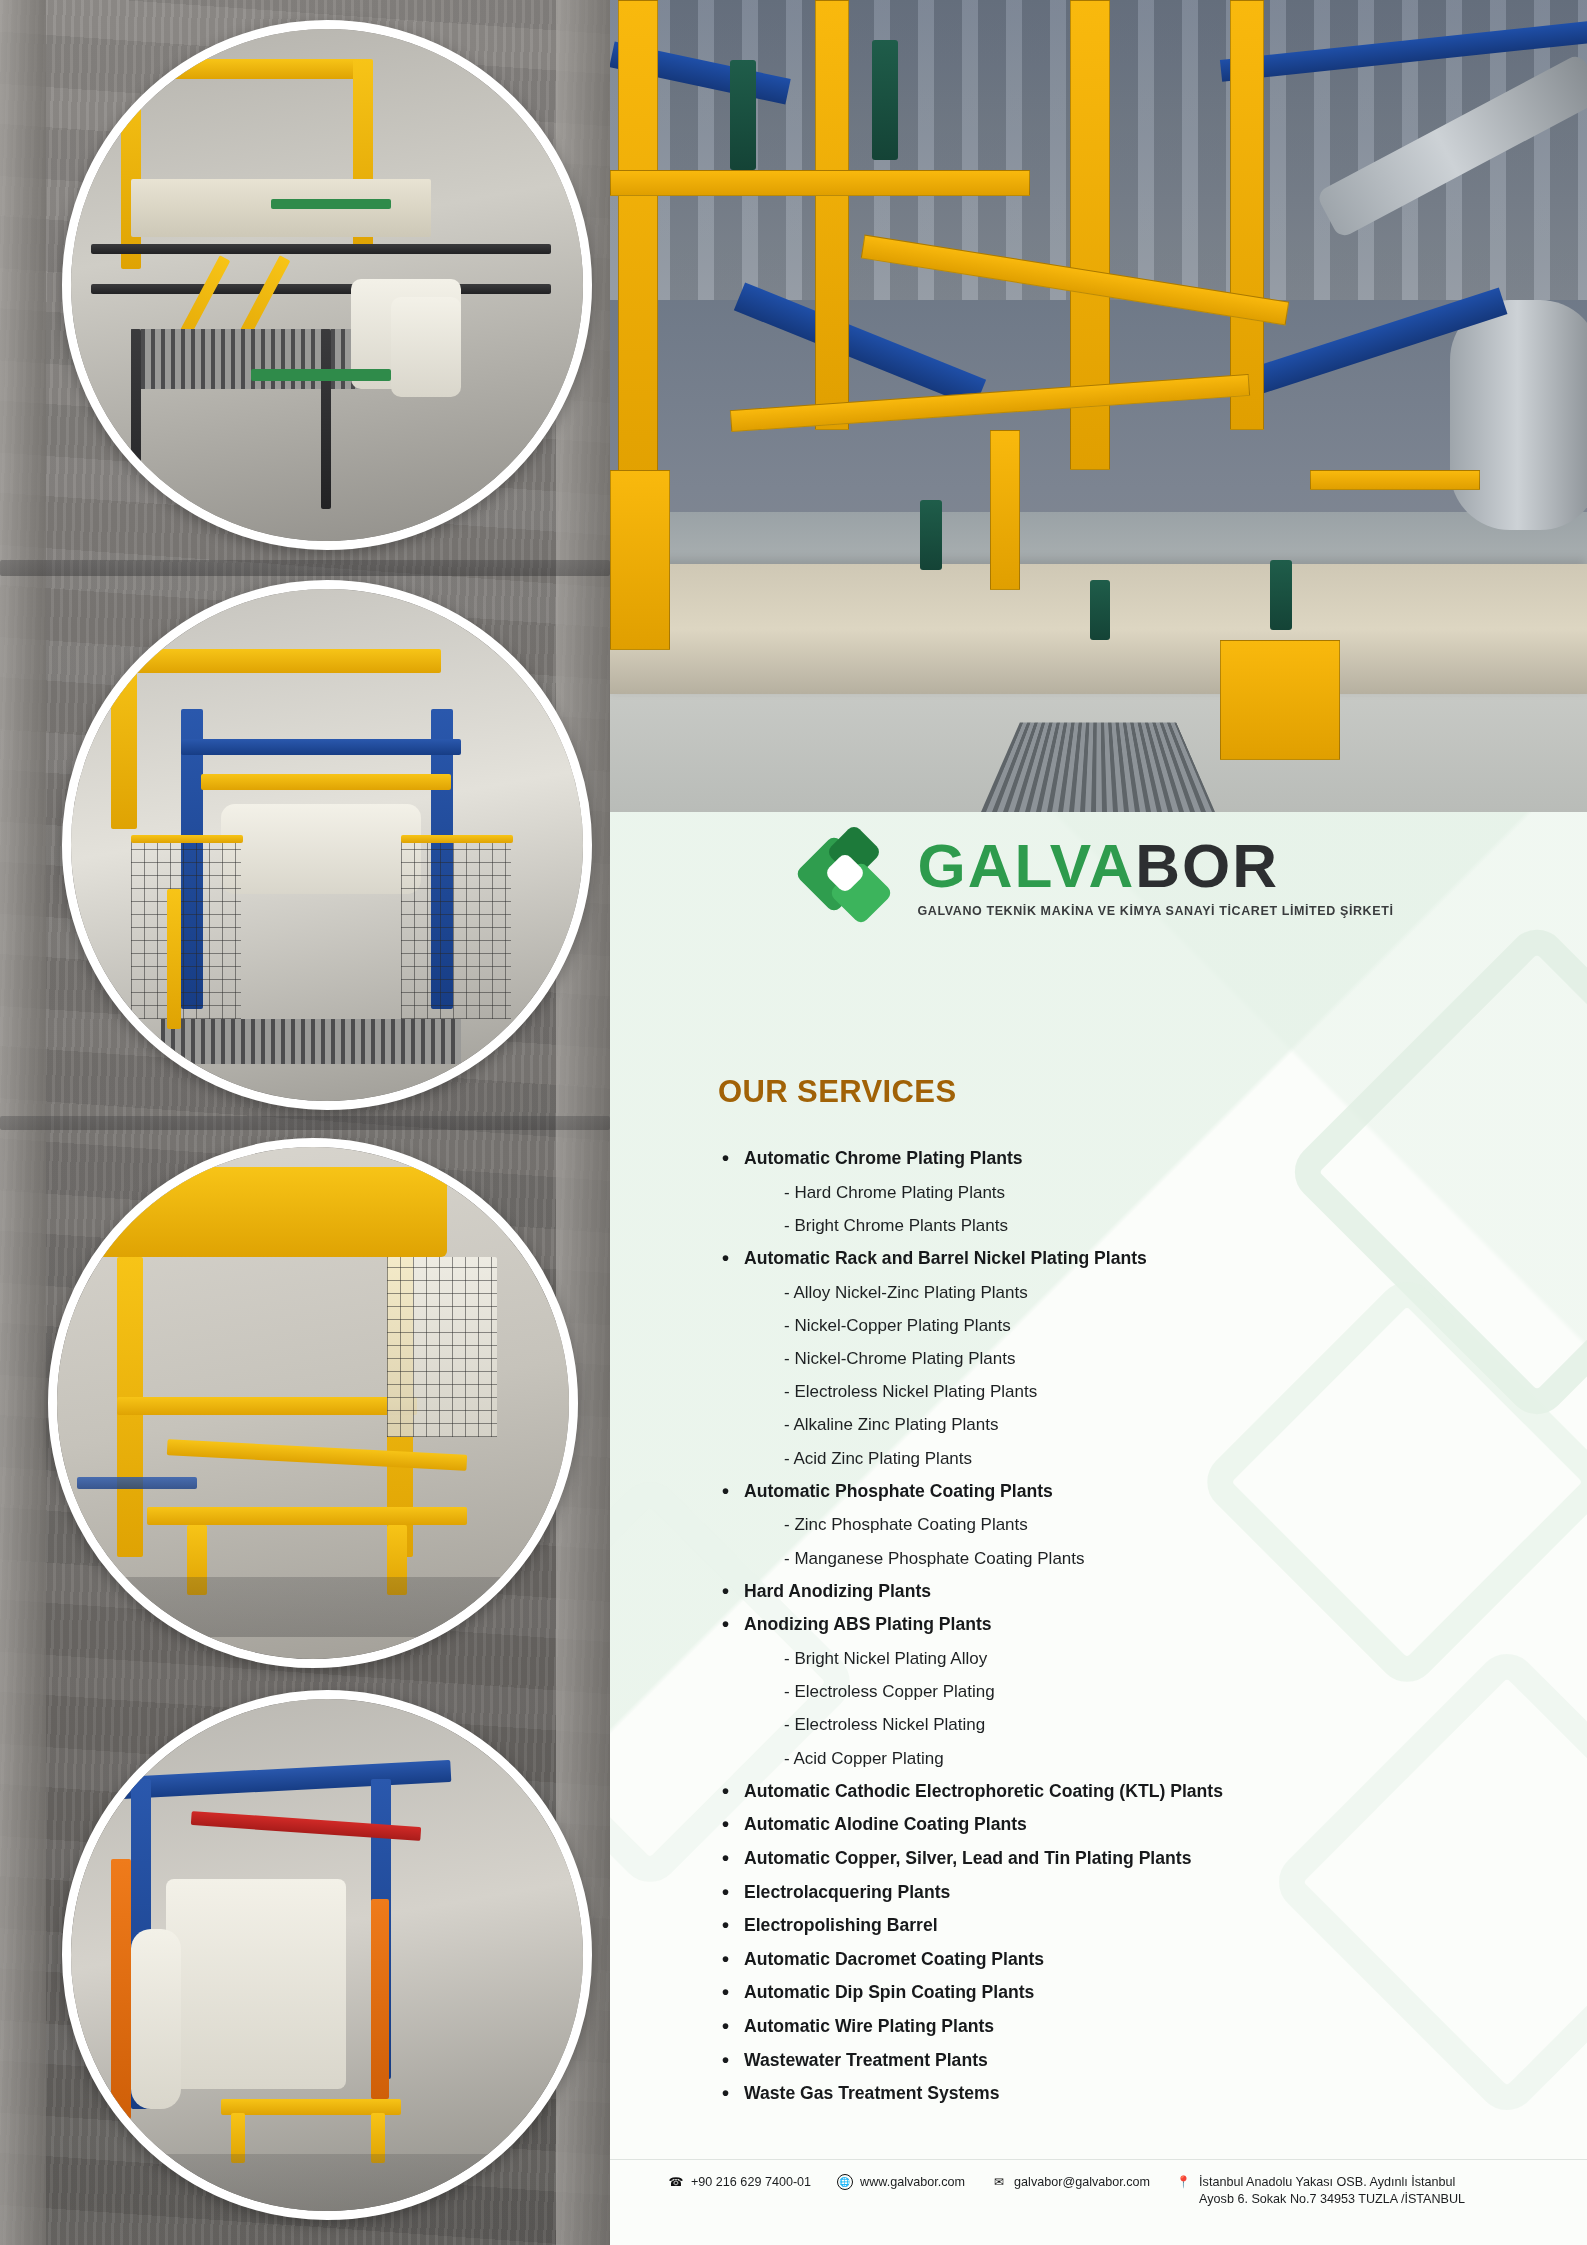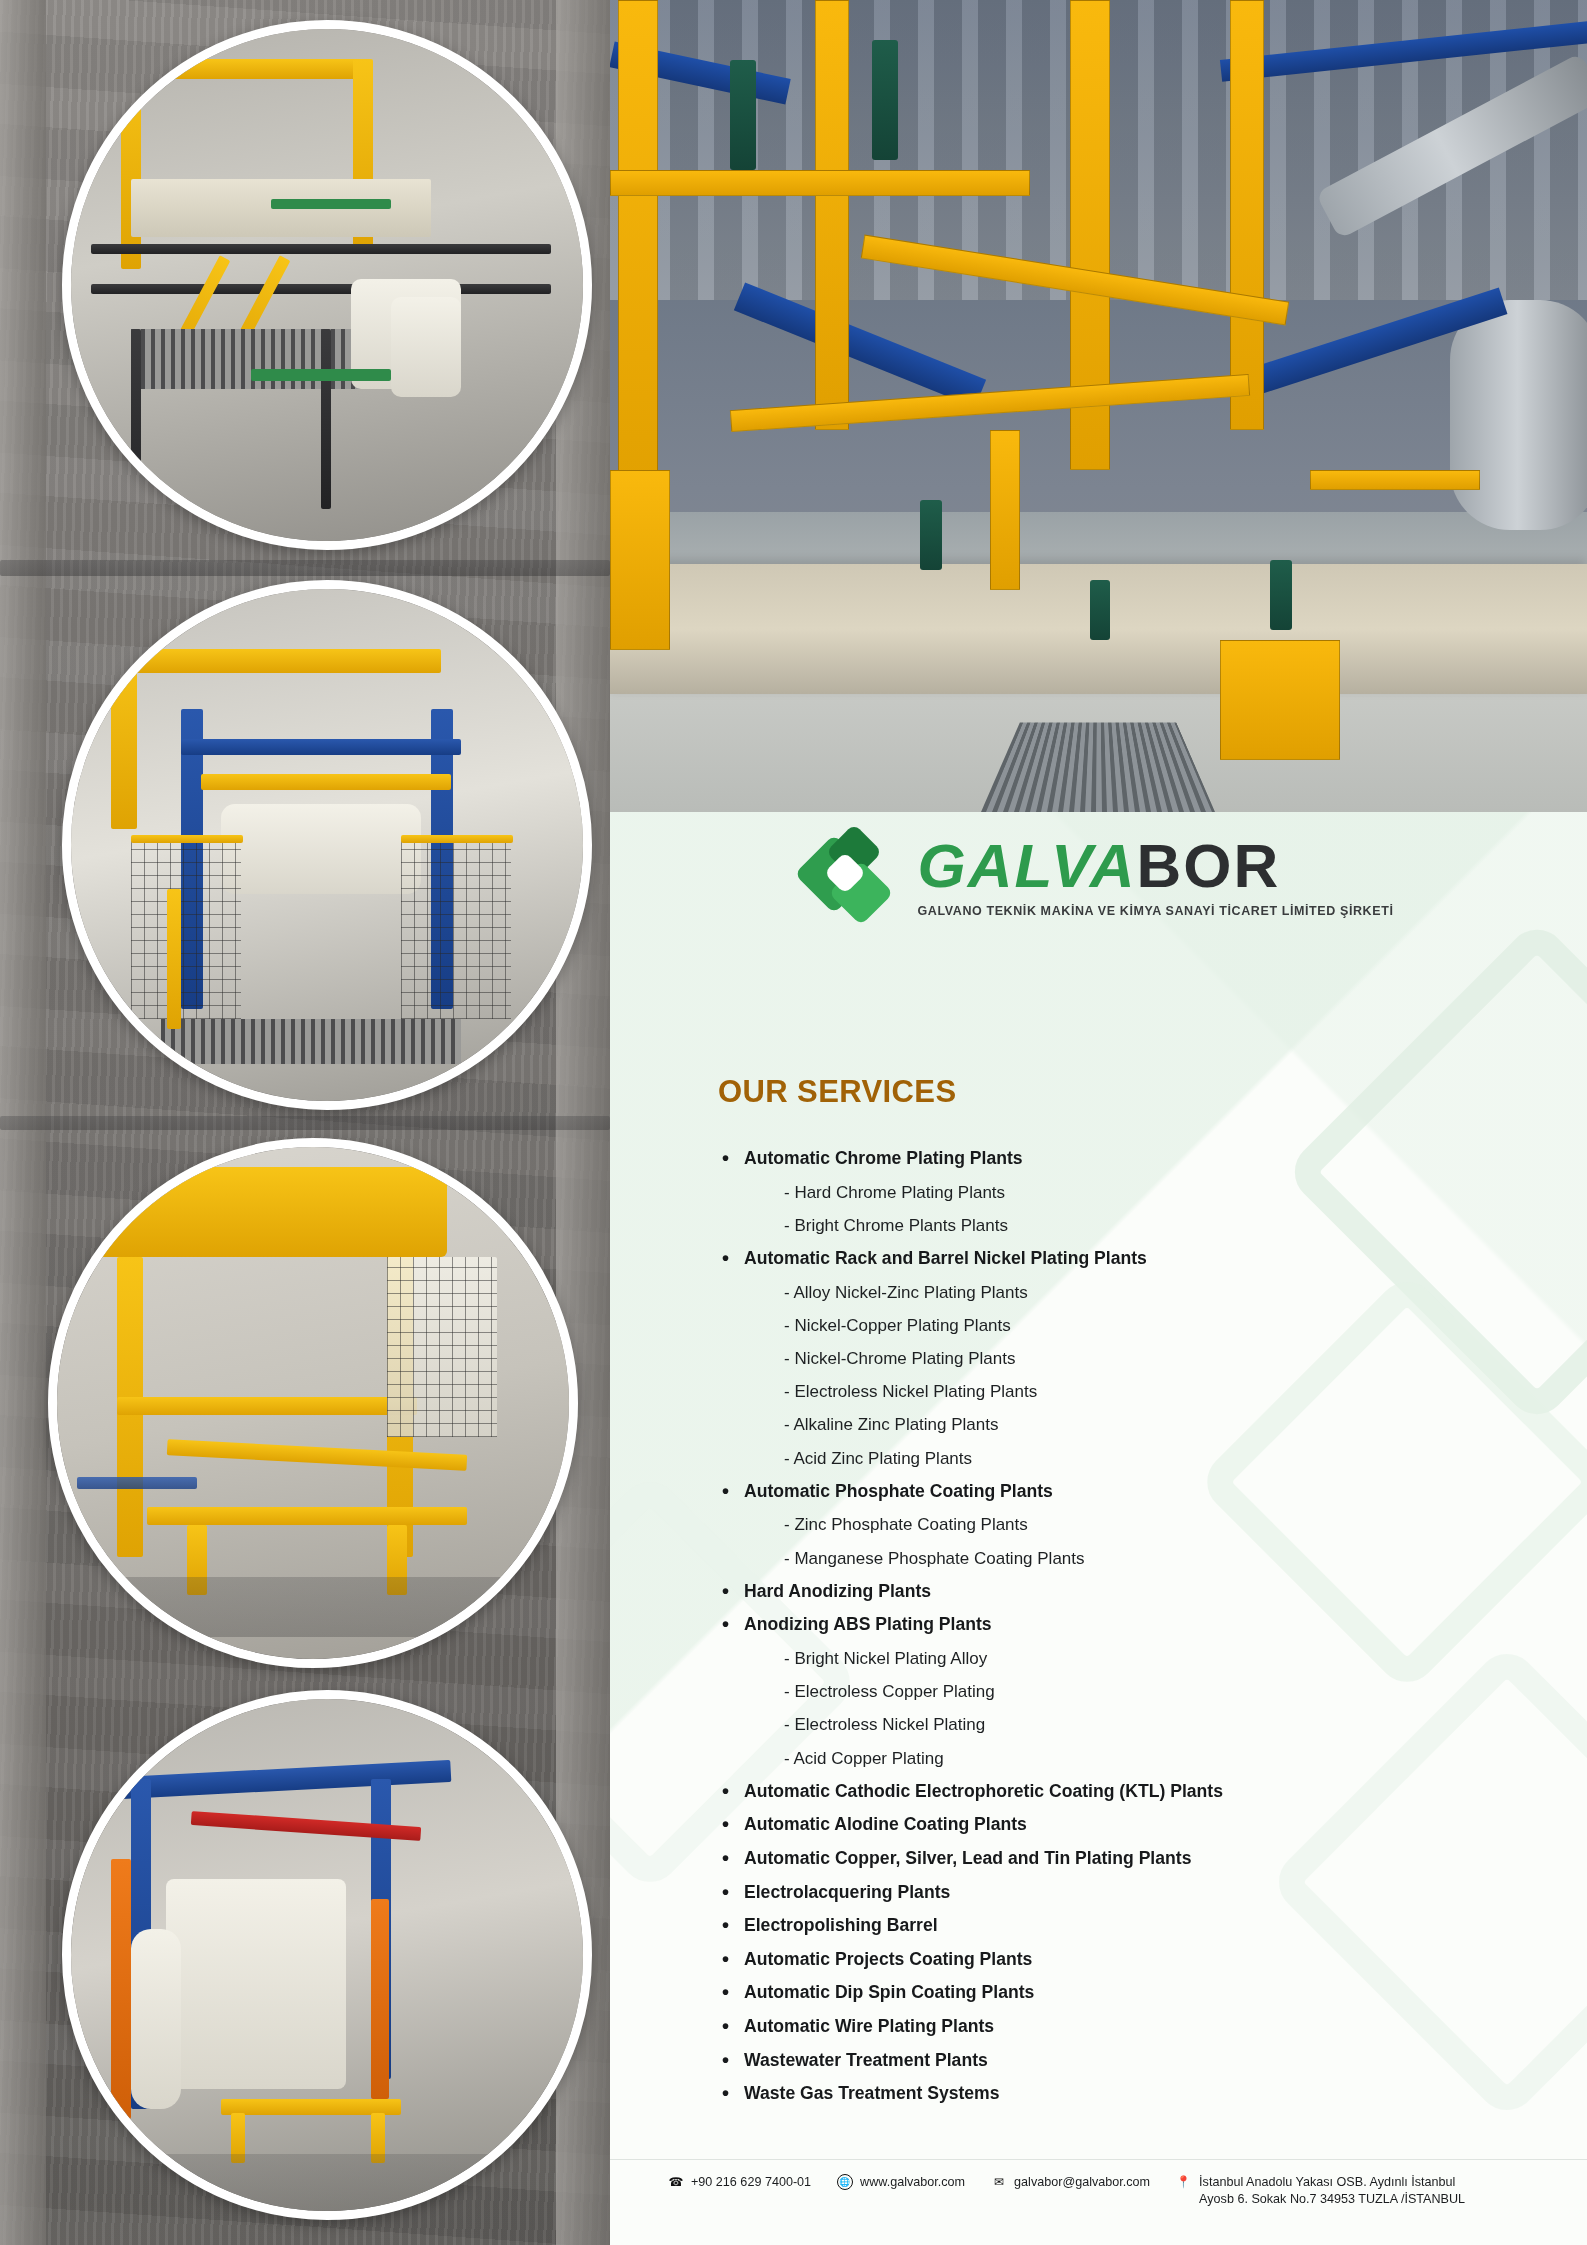--- a/index.html
+++ b/index.html
@@ -161,21 +161,21 @@
   }
   .logo-mark .d1{ left:2px;  top:16px; width:56px; height:56px; background:#2f9d4e; }
   .logo-mark .d2{ left:30px; top:2px;  width:40px; height:40px; background:#1d7a3a; }
   .logo-mark .d3{ left:34px; top:40px; width:46px; height:46px; background:#3cb45c; }
   .logo-mark .d4{ left:26px; top:28px; width:30px; height:30px; background:#ffffff; }
   .logo-text{ display:flex; flex-direction:column; }
   .logo-word{
     font-size:62px; font-weight:bold; letter-spacing:2px;
     color:#2d2f31; line-height:1; font-family:"Liberation Sans", sans-serif;
   }
-  .logo-word .g{ color:#2e9b4d;font-style:italic; }
+  .logo-word .g{ color:#2e9b4d; }
   .logo-sub{
     margin-top:7px; font-size:12.5px; letter-spacing:.6px; color:#3a3c3e; font-weight:bold;
   }
 
   .services-title{
     position:absolute; left:108px; top:262px;
     font-size:31px; font-weight:bold; color:#a16207; letter-spacing:.4px;
   }
 
   .list{
@@ -373,21 +373,21 @@
       <div class="sub">- Bright Nickel Plating Alloy</div>
       <div class="sub">- Electroless Copper Plating</div>
       <div class="sub">- Electroless Nickel Plating</div>
       <div class="sub">- Acid Copper Plating</div>
 
       <div class="li">Automatic Cathodic Electrophoretic Coating (KTL) Plants</div>
       <div class="li">Automatic Alodine Coating Plants</div>
       <div class="li">Automatic Copper, Silver,  Lead and Tin Plating Plants</div>
       <div class="li">Electrolacquering Plants</div>
       <div class="li">Electropolishing Barrel</div>
-      <div class="li">Automatic Projects Coating Plants</div>
+      <div class="li">Automatic Dacromet Coating Plants</div>
       <div class="li">Automatic Dip Spin Coating Plants</div>
       <div class="li">Automatic Wire Plating Plants</div>
       <div class="li">Wastewater Treatment Plants</div>
       <div class="li">Waste Gas Treatment Systems</div>
     </div>
 
     <div class="footer">
       <div class="fitem">
         <span class="fico">☎</span>
         <span>+90 216 629 7400-01</span>

